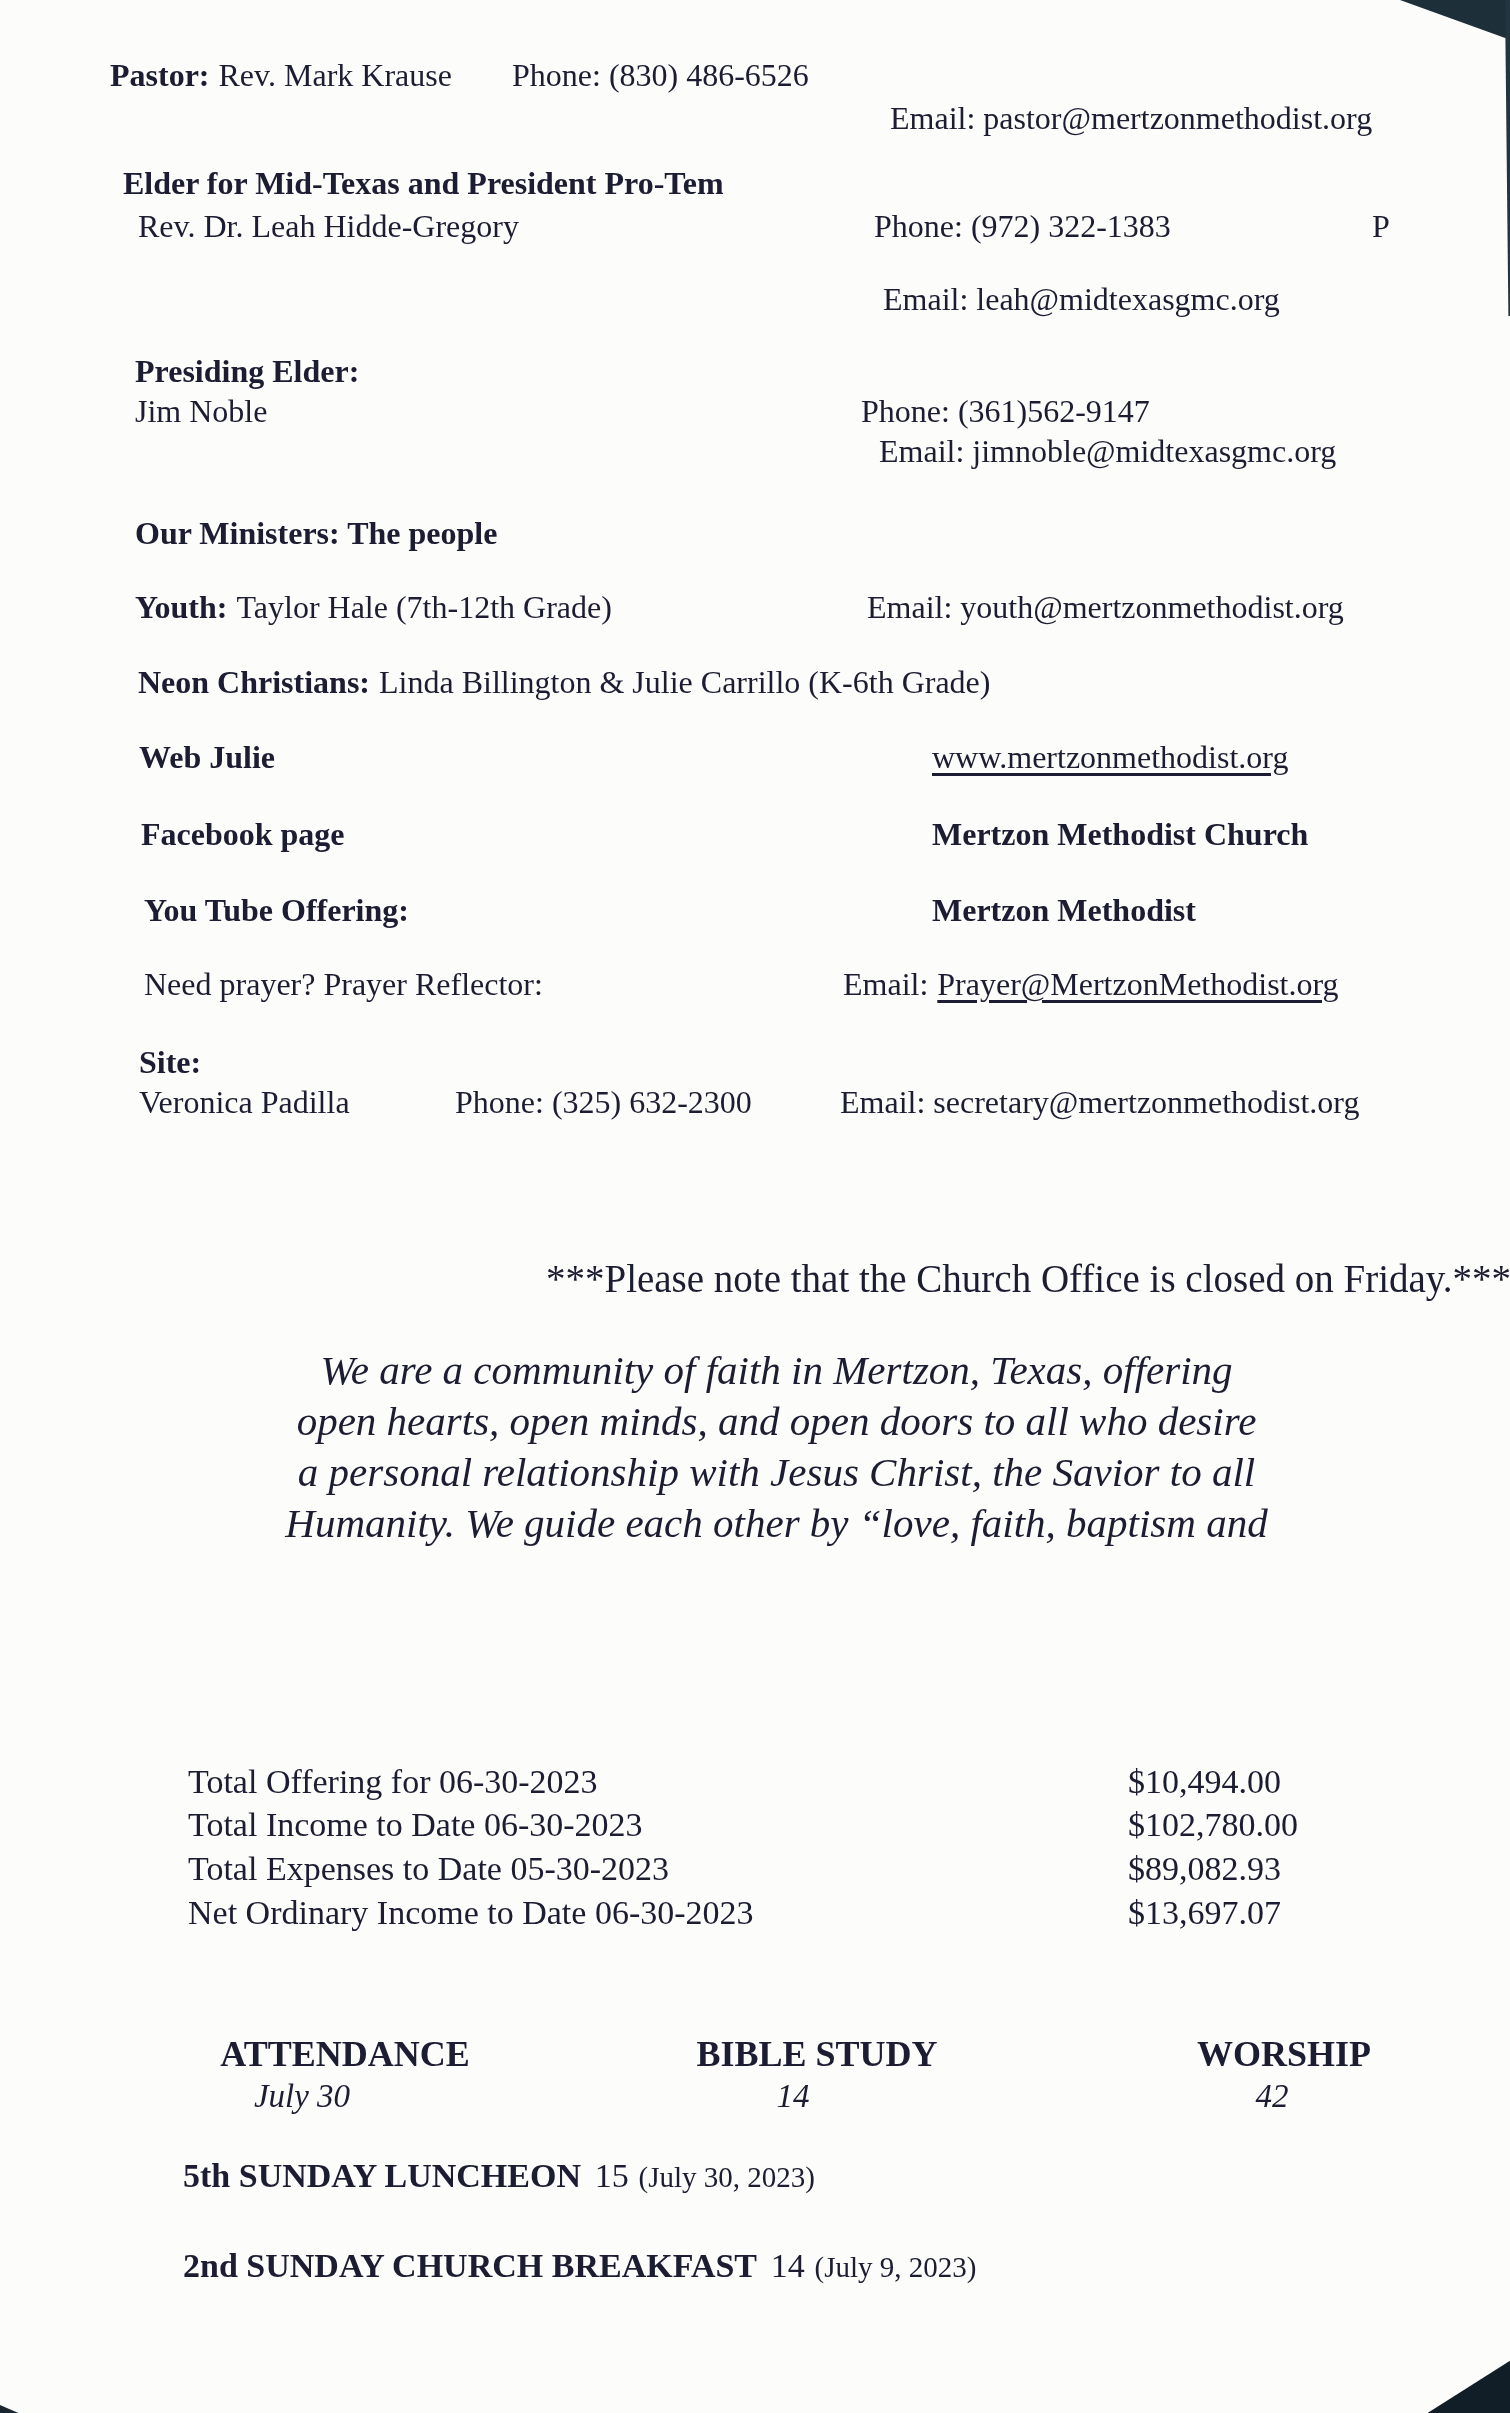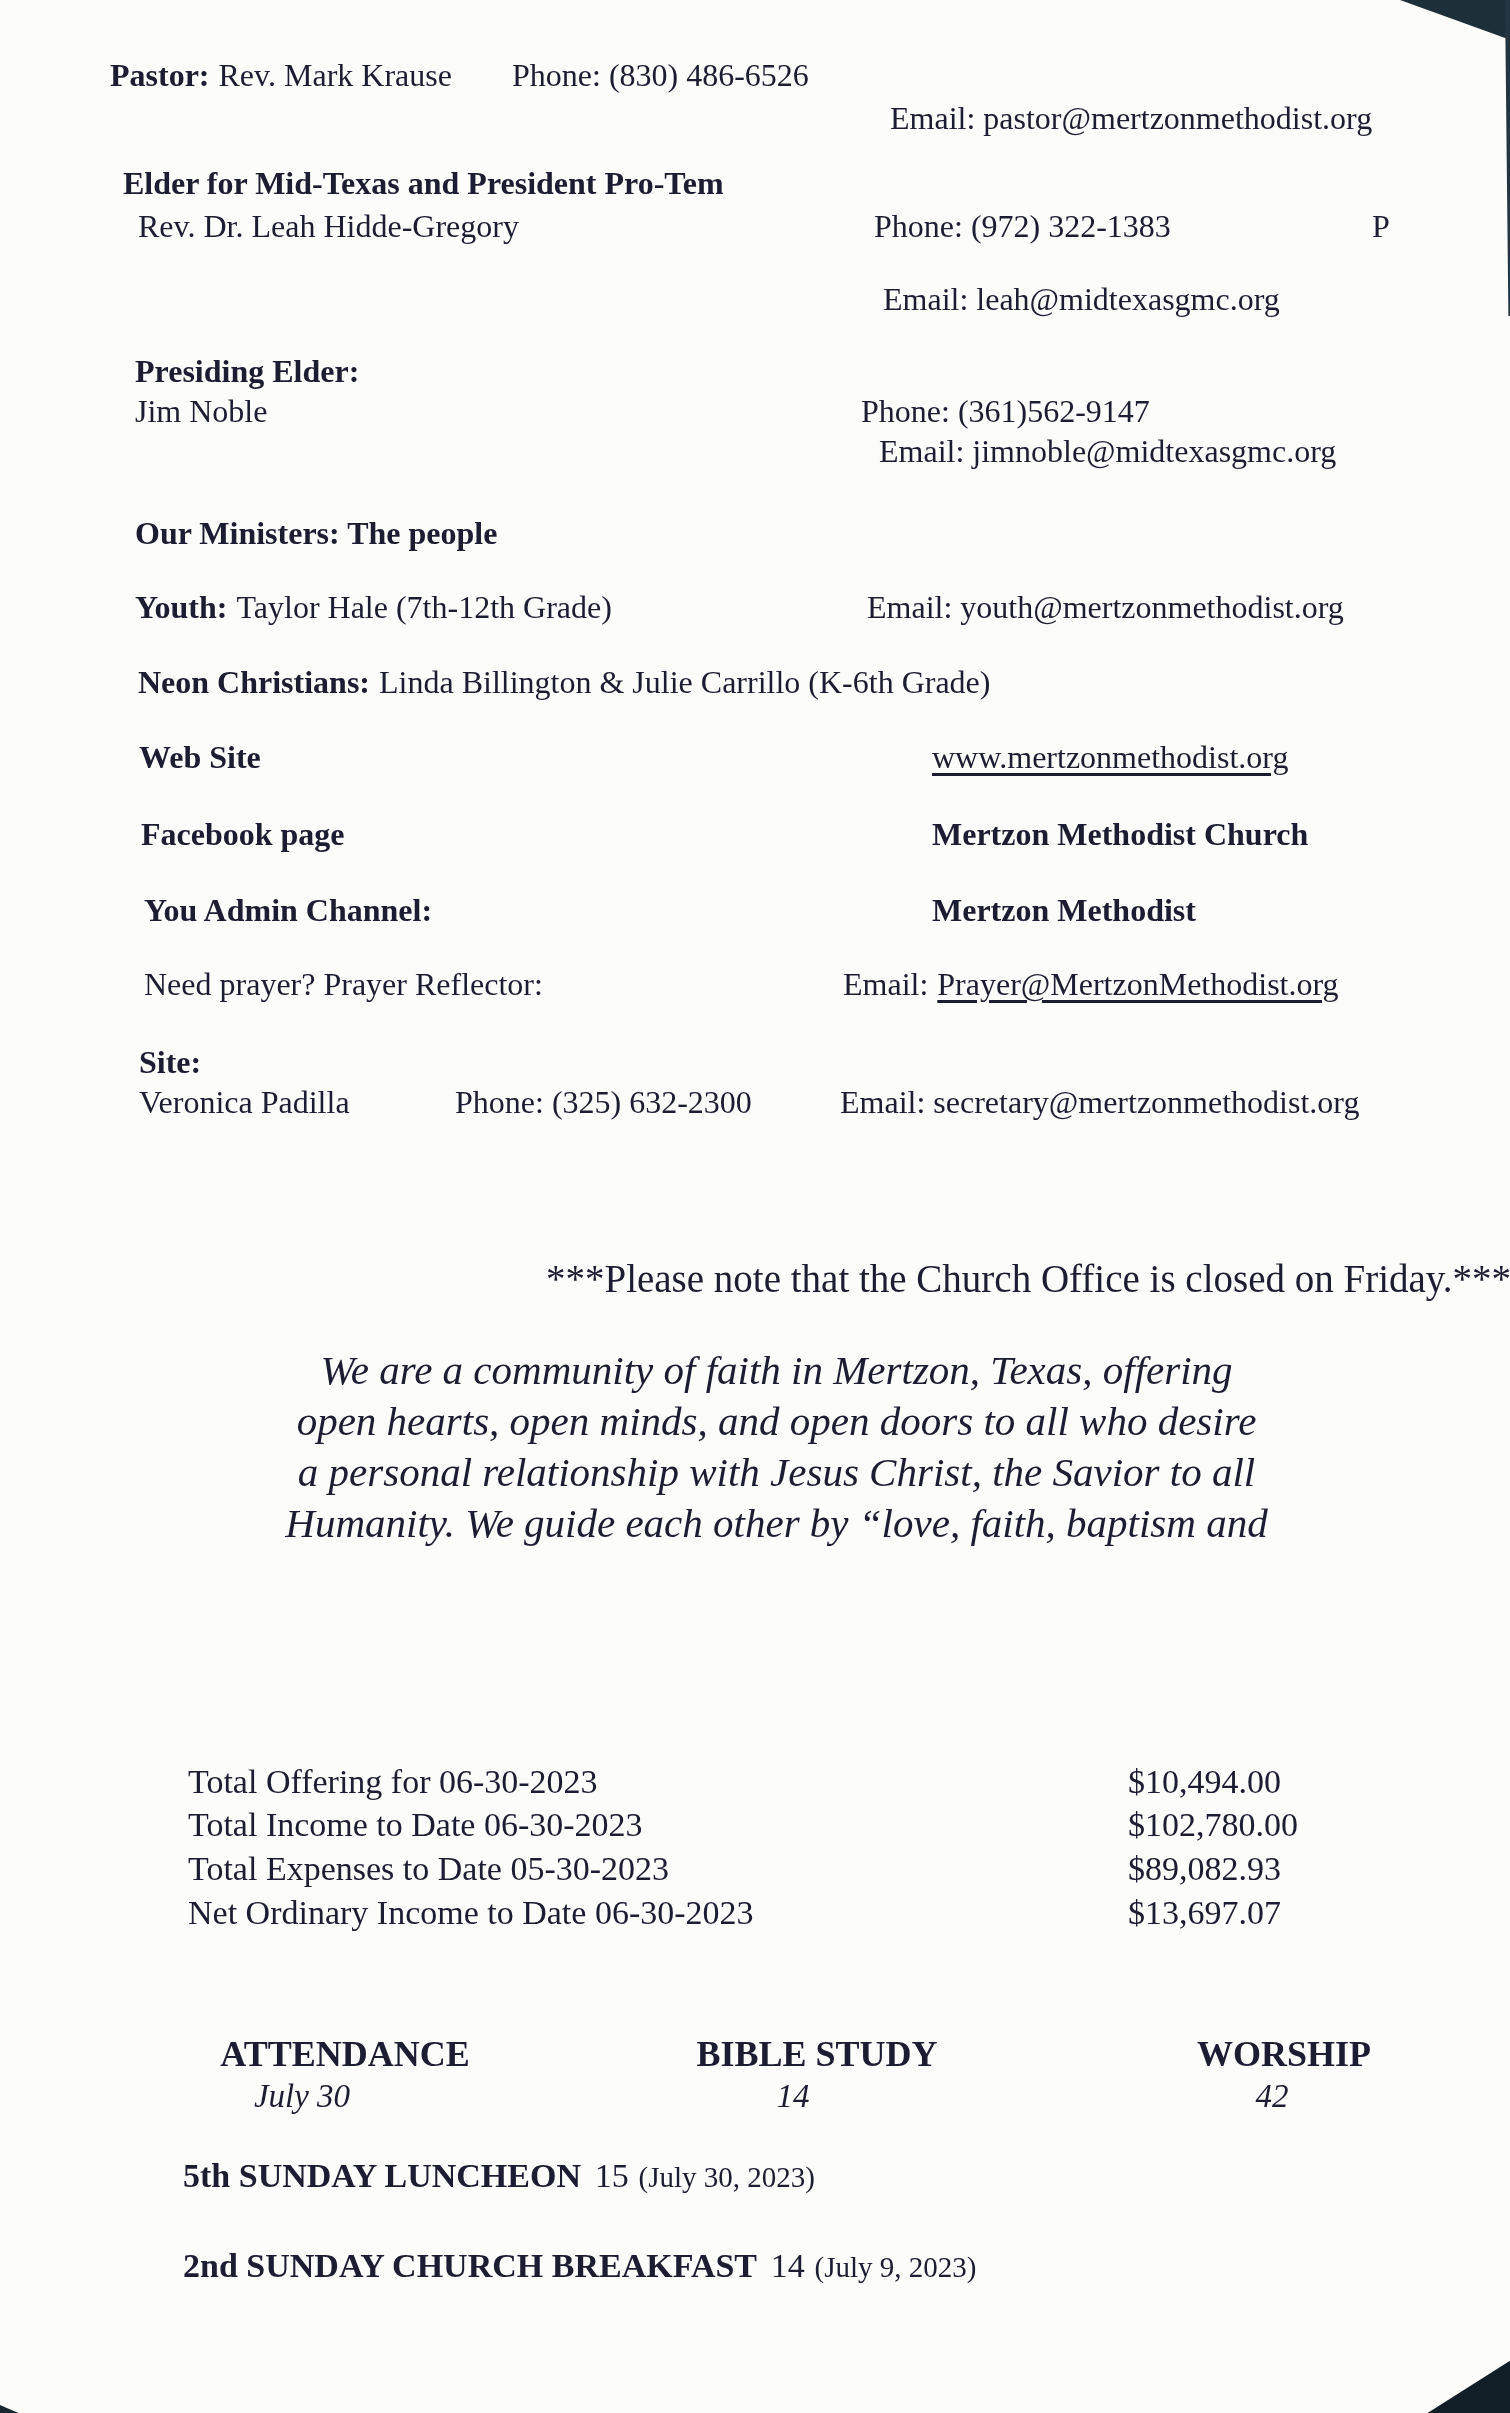--- a/index.html
+++ b/index.html
@@ -76,31 +76,31 @@
   <div class="row" style="top:590px;">
     <span class="pos" style="left:135px;"><span class="b">Youth:</span><span class="gap">Taylor Hale (7th-12th Grade)</span></span>
     <span class="pos" style="left:867px;">Email: youth@mertzonmethodist.org</span>
   </div>
 
   <div class="row" style="top:665px;">
     <span class="pos" style="left:138px;"><span class="b">Neon Christians:</span><span class="gap">Linda Billington &amp; Julie Carrillo (K-6th Grade)</span></span>
   </div>
 
   <div class="row" style="top:740px;">
-    <span class="pos b" style="left:139px;">Web Site</span>
+    <span class="pos b" style="left:139px;">Web Julie</span>
     <span class="pos u" style="left:932px;">www.mertzonmethodist.org</span>
   </div>
 
   <div class="row" style="top:817px;">
     <span class="pos b" style="left:141px;">Facebook page</span>
     <span class="pos b" style="left:932px;">Mertzon Methodist Church</span>
   </div>
 
   <div class="row" style="top:893px;">
-    <span class="pos b" style="left:144px;">You Admin Channel:</span>
+    <span class="pos b" style="left:144px;">You Tube Offering:</span>
     <span class="pos b" style="left:932px;">Mertzon Methodist</span>
   </div>
 
   <div class="row" style="top:967px;">
     <span class="pos" style="left:144px;">Need prayer? Prayer Reflector:</span>
     <span class="pos" style="left:843px;"><span>Email:</span><span class="gap u">Prayer@MertzonMethodist.org</span></span>
   </div>
 
   <div class="row" style="top:1045px;">
     <span class="pos b" style="left:139px;">Site:</span>

